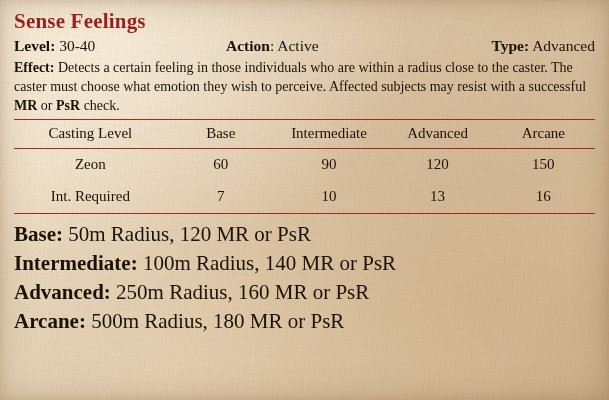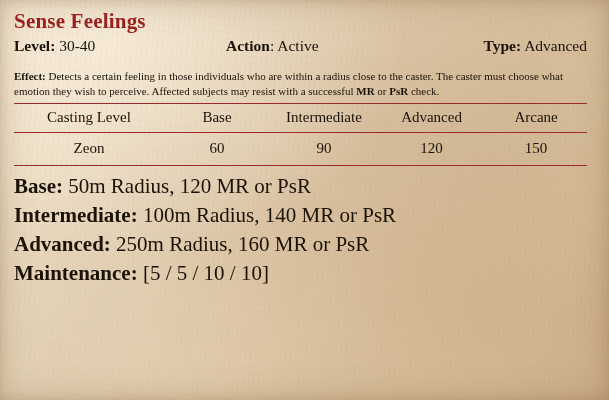--- a/index.html
+++ b/index.html
@@ -10,21 +10,21 @@
     width: 609px;
     height: 400px;
     overflow: hidden;
     font-family: "Liberation Serif", serif;
   }
   .card {
     position: relative;
     width: 609px;
     height: 400px;
     box-sizing: border-box;
-    padding: 10px 22px 8px 14px;
+    padding: 10px 14px 8px 14px;
     background:
       radial-gradient(ellipse at 18% 12%, rgba(255,248,235,0.55) 0%, rgba(255,248,235,0) 42%),
       radial-gradient(ellipse at 82% 78%, rgba(197,160,118,0.40) 0%, rgba(197,160,118,0) 50%),
       radial-gradient(ellipse at 60% 30%, rgba(160,120,80,0.18) 0%, rgba(160,120,80,0) 55%),
       linear-gradient(118deg, #efe0c8 0%, #e9d8bd 22%, #e4d0b2 45%, #dcc5a4 68%, #d9c09d 85%, #cfb491 100%);
     color: #1b1208;
     overflow: hidden;
   }
   
   .grain {
@@ -52,30 +52,30 @@
     font-size: 21px;
     color: #9c1f1f;
     letter-spacing: 0.2px;
     margin: 0 0 3px 0;
     line-height: 1.1;
   }
   .stat-row {
     display: flex;
     font-size: 15.5px;
     line-height: 1.35;
-    margin-bottom: 12px;
+    margin-bottom: 1px;
   }
   .stat-cell { white-space: nowrap; }
   .stat-cell.level { width: 212px; }
   .stat-cell.action { width: 237px; }
   .stat-cell.type { flex: 1; text-align: right; }
   b, .b { font-weight: bold; }
 
   .effect {
-    font-size: 11px;
+    font-size: 14px;
     line-height: 1.36;
     margin-top: 1px;
     margin-bottom: 4px;
     text-align: left;
   }
 
   table.grid {
     width: 100%;
     border-collapse: collapse;
     font-size: 15px;
@@ -147,36 +147,43 @@
         </tr>
       </thead>
       <tbody>
         <tr>
           <td>Zeon</td>
           <td>60</td>
           <td>90</td>
           <td>120</td>
           <td>150</td>
         </tr>
+        <tr>
+          <td>Int. Required</td>
+          <td>7</td>
+          <td>10</td>
+          <td>13</td>
+          <td>16</td>
+        </tr>
       </tbody>
     </table>
 
     <div class="notes">
       <div class="note-line">
         <span class="b">Base:</span>
         <span>50m Radius, 120 MR or PsR</span>
       </div>
       <div class="note-line">
         <span class="b">Intermediate:</span>
         <span>100m Radius, 140 MR or PsR</span>
       </div>
       <div class="note-line">
         <span class="b">Advanced:</span>
         <span>250m Radius, 160 MR or PsR</span>
       </div>
       <div class="note-line">
-        <span class="b">Maintenance:</span>
-        <span>[5 / 5 / 10 / 10]</span>
+        <span class="b">Arcane:</span>
+        <span>500m Radius, 180 MR or PsR</span>
       </div>
     </div>
 
   </div>
 </div>
 
 </body></html>

